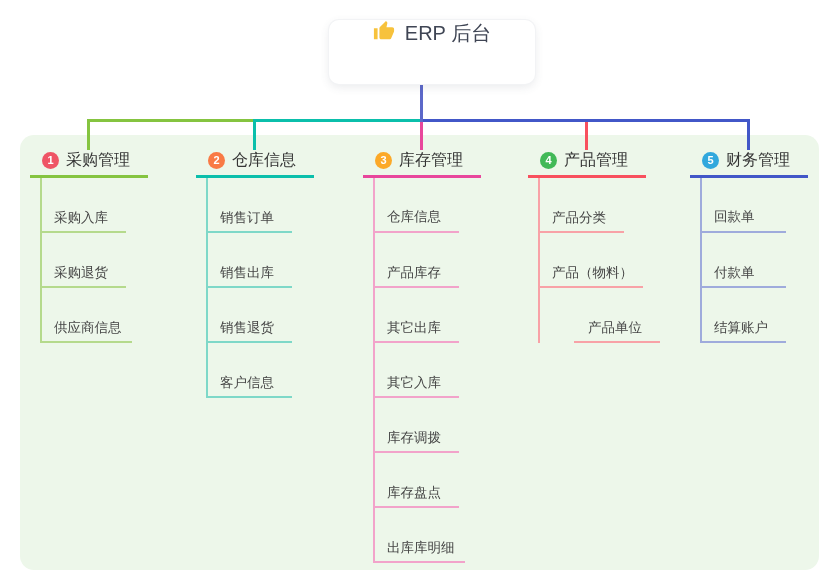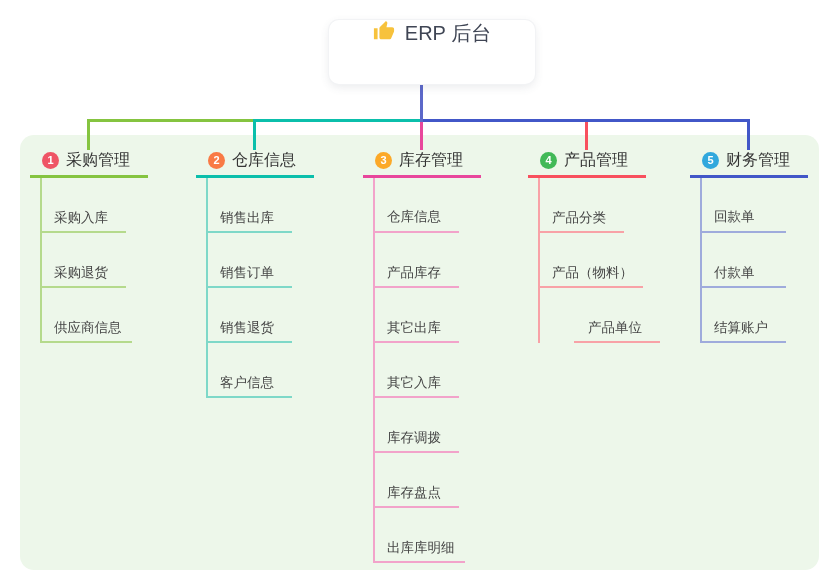--- a/index.html
+++ b/index.html
@@ -76,23 +76,23 @@
   </div>
 <div class="cline" style="left: 87px; top: 122px; width: 3px; height: 28px; background: rgb(133, 196, 64);"></div>
   <div class="branch" style="left: 196px;">
     <div class="topic" style="border-bottom-color: rgb(11, 191, 171);">
       <span class="badge" style="background: rgb(249, 122, 69);">2</span>
       <span class="topic-label">仓库信息</span>
     </div>
     <div class="children">
       <div class="child-line" style="background: rgb(126, 216, 200);"></div>
 
+  <div class="child" style="border-bottom-color: rgb(126, 216, 200);">销售订单</div>
+
   <div class="child" style="border-bottom-color: rgb(126, 216, 200);">销售出库</div>
-
-  <div class="child" style="border-bottom-color: rgb(126, 216, 200);">销售订单</div>
 
   <div class="child" style="border-bottom-color: rgb(126, 216, 200);">销售退货</div>
 
   <div class="child" style="border-bottom-color: rgb(126, 216, 200);">客户信息</div>
 </div>
   </div>
 <div class="cline" style="left: 253px; top: 122px; width: 3px; height: 28px; background: rgb(11, 191, 171);"></div>
   <div class="branch" style="left: 363px;">
     <div class="topic" style="border-bottom-color: rgb(232, 71, 156);">
       <span class="badge" style="background: rgb(252, 169, 40);">3</span>

